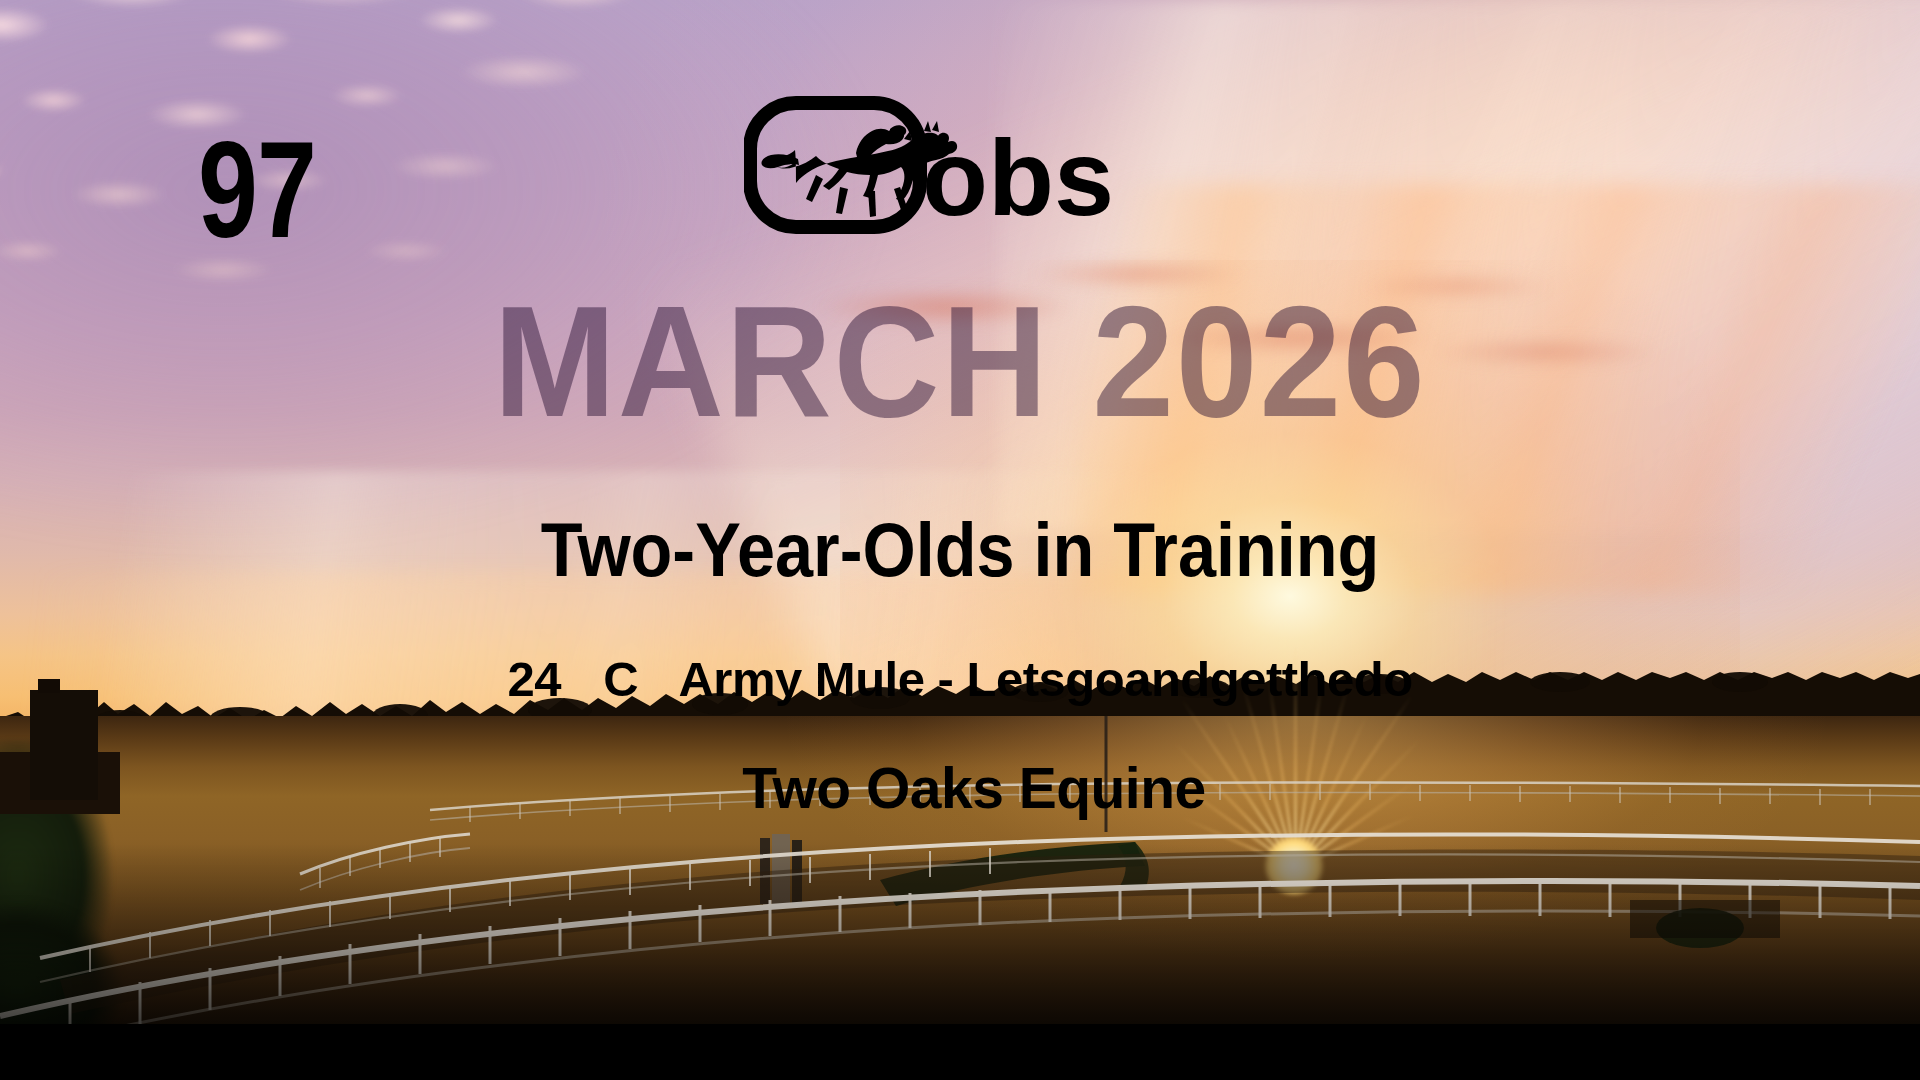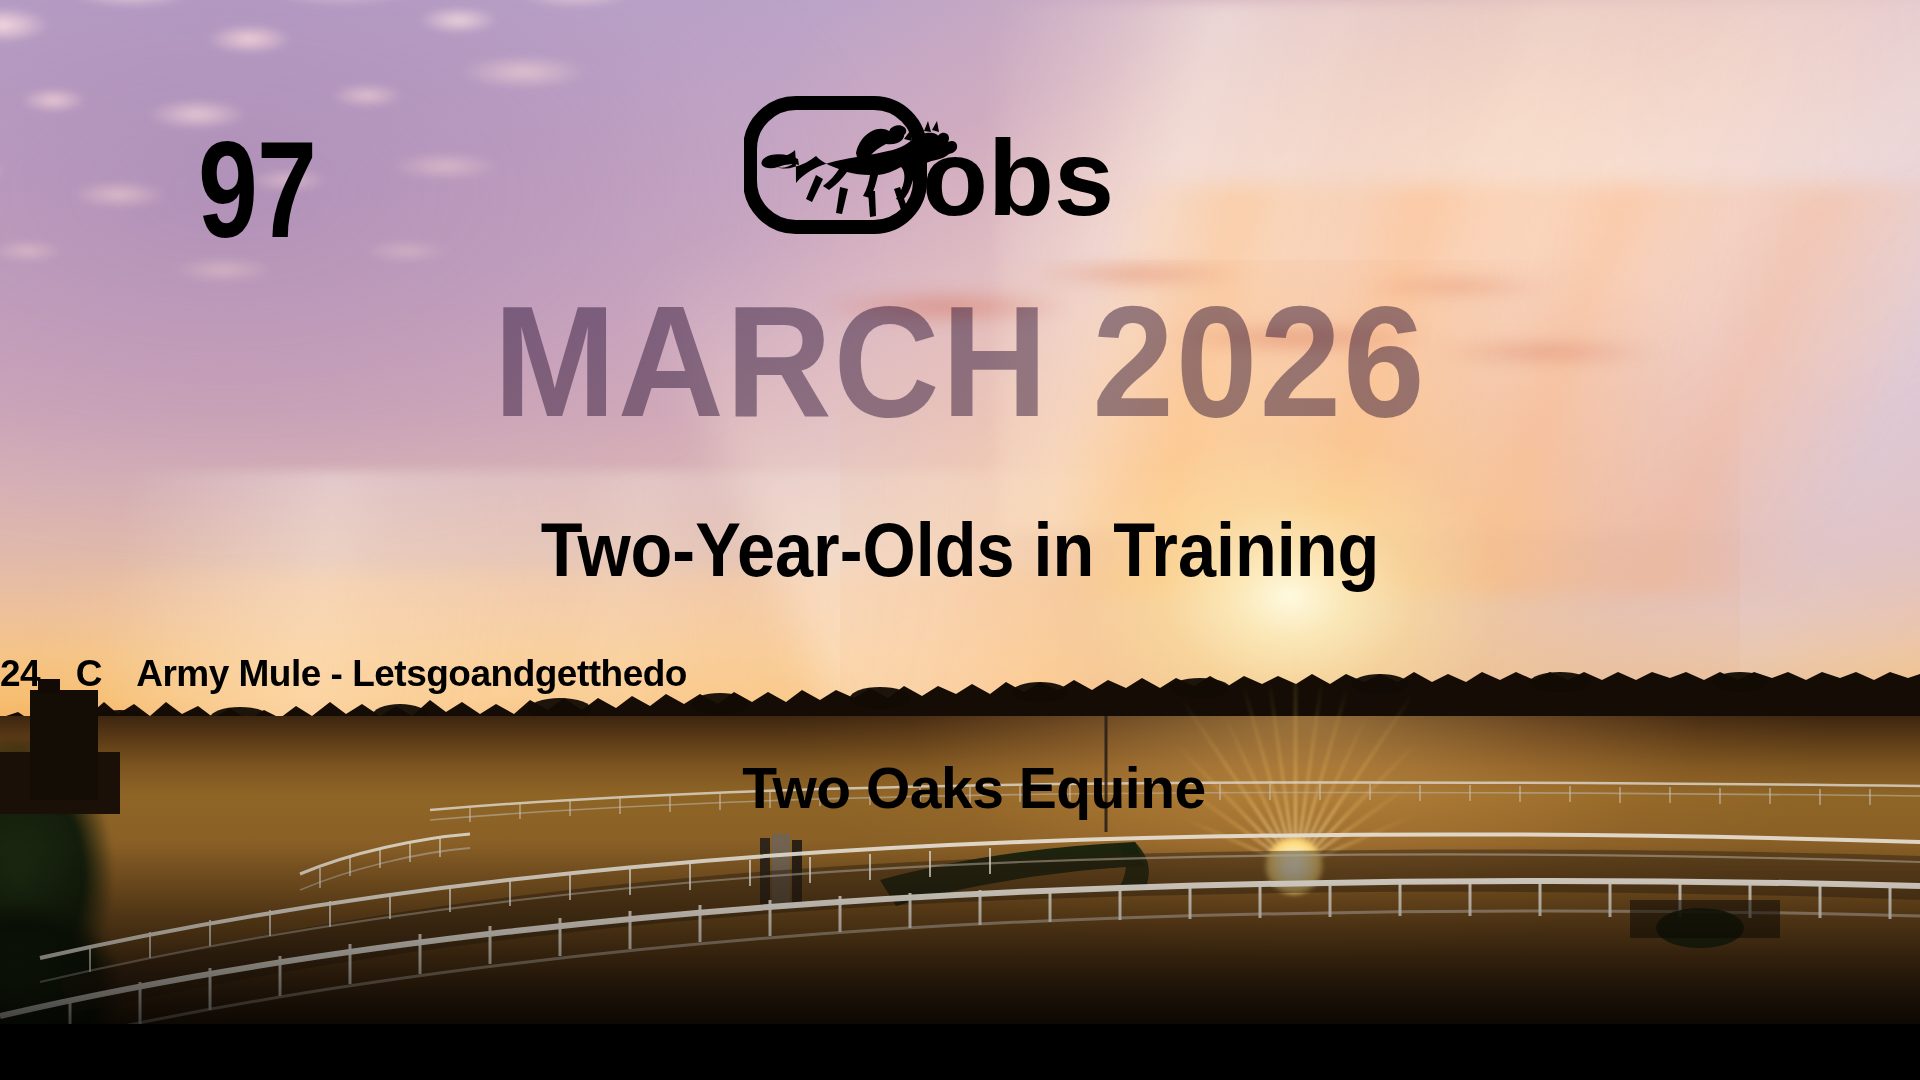--- a/index.html
+++ b/index.html
@@ -413,24 +413,24 @@
     color: #000;
     letter-spacing: 0px;
     transform: scaleX(0.90);
   }
 
   .catalog-line {
     position: absolute;
     left: 0;
     right: 0;
     top: 655px;
-    text-align: left;
+    text-align: center;
     font-family: "Liberation Sans", sans-serif;
     font-weight: 700;
-    font-size: 37px;
+    font-size: 49px;
     line-height: 1;
     color: #000;
     white-space: nowrap;
     letter-spacing: -0.5px;
   }
   .catalog-line .gap { display: inline-block; width: 16px; }
 
   .consignor-line {
     position: absolute;
     left: 0;

